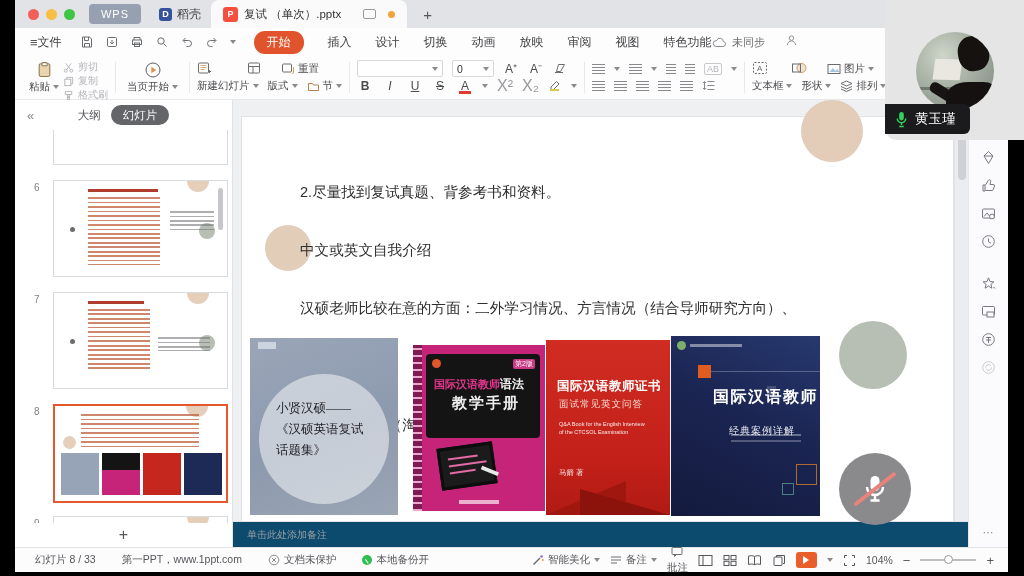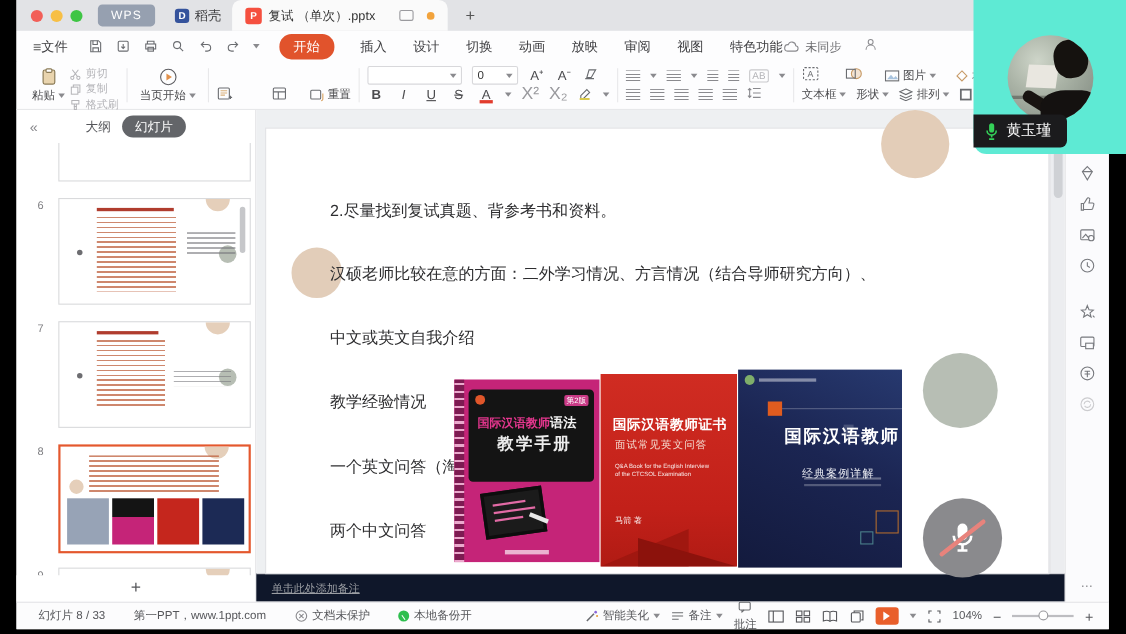--- a/index.html
+++ b/index.html
@@ -89,21 +89,21 @@
 
   
   .canvas-col { flex:1; display:flex; flex-direction:column; background:#eef0f2; position:relative;}
   .canvas { position:relative; flex:1; }
   .v-scroll { position:absolute; right:0; top:0; bottom:0; width:14px; background:#ecedf0; border-left:1px solid #e1e1e4;}
   .v-thumb { position:absolute; left:2.5px; top:10px; width:8px; height:70px; border-radius:4px; background:#cfd1d5; }
   .slide { position:absolute; left:9px; top:17px; right:15px; bottom:0; background:#fff; box-shadow:0 0 0 1px #e2e3e6; }
   .deco { position:absolute; border-radius:50%; }
   .slide-text { position:absolute; left:58px; top:27px; font-size:14.6px; line-height:19.4px; color:#2e2e30; white-space:pre; }
   .slide-line { height:19.4px; }
-  .notes-bar { height:26px; background:#0f172a; border-top:1px solid #e3e3e6; display:flex; align-items:center; font-size:10px; color:#9b9ea3; padding-left:14px;text-decoration:underline;}
+  .notes-bar { height:26px; background:#0c4a6e; border-top:1px solid #e3e3e6; display:flex; align-items:center; font-size:10px; color:#9b9ea3; padding-left:14px;}
 
   
   .book { position:absolute; overflow:hidden; }
   .book1 { left:8px; top:221px; width:148px; height:177px;
            background:linear-gradient(160deg,#9aa6b8,#8d99ad 55%,#9aa5b4); }
   .book1 .circle { position:absolute; left:9px; top:36px; width:130px; height:130px; border-radius:50%; background:rgba(255,255,255,.5); }
   .book1 .txt { position:absolute; left:26px; top:60px; font-family:"Liberation Serif", serif; font-size:12.5px; line-height:21px; color:#1f1f24; }
   .book1 .tag { position:absolute; left:8px; top:4px; width:18px; height:7px; background:#ccd4df; }
   .book2 { left:171px; top:228px; width:132px; height:166px; background:#c52478; }
   .spiral { position:absolute; left:0; top:0; bottom:0; width:9px;
@@ -158,21 +158,21 @@
   .st-right { margin-left:auto; display:flex; align-items:center; gap:10px; }
   .g-dot { width:10px; height:10px; border-radius:50%; background:#2fbf4f; position:relative;}
   .g-dot::after{ content:""; position:absolute; left:3.5px; top:2.5px; width:3px; height:5px; border-left:1.5px solid #fff; transform:rotate(-35deg);}
   .play-btn { width:21px; height:16px; background:#e95f2b; border-radius:3px; display:flex; align-items:center; justify-content:center;}
   .play-btn i { width:0; height:0; border-left:6px solid #fff; border-top:4px solid transparent; border-bottom:4px solid transparent;}
   .slider { width:56px; height:2px; background:#bdbdc1; position:relative; }
   .knob { position:absolute; left:24px; top:-4px; width:9px; height:9px; border-radius:50%; background:#fff; border:1px solid #9a9a9e;}
   .zoomsign { font-size:13px; color:#55565a; }
 
   
-  .vtile { position:absolute; left:885px; top:0; width:139px; height:140px; background:#5eead4; border-radius:0 0 0 12px; }
+  .vtile { position:absolute; left:885px; top:0; width:139px; height:140px; background:#e5e5e5; border-radius:0 0 0 12px; }
   .avatar { position:absolute; left:31px; top:32px; width:78px; height:78px; border-radius:50%; overflow:hidden;
             background:radial-gradient(circle at 35% 30%, #ced5c9, #aab3a6 40%, #939c91 70%, #7d8579); }
   .av-frame { position:absolute; left:0; right:0; bottom:20px; height:3px; background:rgba(60,60,55,.45); }
   .av-book { position:absolute; left:18px; top:27px; width:27px; height:21px; background:#e9e7e0; transform:rotate(8deg) skewY(-6deg); }
   .av-head { position:absolute; right:5px; top:4px; width:31px; height:35px; background:#15120f; border-radius:45%; transform:rotate(-10deg);}
   .av-body { position:absolute; right:-2px; bottom:-4px; width:50px; height:32px; background:#141110; border-radius:45% 25% 0 0; }
   .av-arm { position:absolute; left:12px; bottom:10px; width:36px; height:11px; background:#181411; transform:rotate(32deg); border-radius:5px;}
   .vname { position:absolute; left:0; bottom:6px; height:30px; background:#1b1b1d; border-radius:0 6px 6px 0;
            display:flex; align-items:center; gap:7px; padding:0 14px 0 10px; }
   .vname span { color:#fff; font-size:13.5px; }
@@ -327,20 +327,37 @@
               <path d="M1.5 5.5h11M6 5.5V12" stroke="#6a6c70"></path>
             </svg></span>
         <span class="lab-inline" style="margin-left:10px;">
           <svg width="14" height="13" viewBox="0 0 14 13">
               <rect x="1.5" y="2" width="9" height="8" rx="1" fill="none" stroke="#6a6c70"></rect>
               <path d="M12.5 5v5a1.5 1.5 0 0 1-1.5 1.5" fill="none" stroke="#d9a15e"></path>
             </svg>
           <span>重置</span>
         </span>
       </div>
+      <div class="tb-r">
+        <span class="lab-inline">
+            <span>新建幻灯片</span>
+            <span class="caret"></span>
+          </span>
+        <span class="lab-inline">
+            <span>版式</span>
+            <span class="caret"></span>
+          </span>
+        <span class="lab-inline">
+          <svg width="13" height="11" viewBox="0 0 13 11">
+              <path d="M1.5 2.5h4l1 1.5h5v5.5h-10z" fill="none" stroke="#b5814f"></path>
+            </svg>
+          <span>节</span>
+            <span class="caret"></span>
+        </span>
+      </div>
     </div>
     <div class="sep"></div>
     <div class="tb-grid">
       <div class="tb-r">
         <span class="fontbox">
             <span class="caret"></span>
           </span>
         <span class="sizebox">
             <span>0</span>
             <span class="caret"></span>
@@ -506,31 +523,40 @@
 
     <div class="canvas-col">
       <div class="canvas">
         <div class="slide">
           <div class="deco" style="left:23px;top:108px;width:46px;height:46px;background:#e2cdb9;"></div>
           <div class="deco" style="left:559px;top:-17px;width:62px;height:62px;background:#e3cdb8;"></div>
           <div class="deco" style="left:597px;top:204px;width:68px;height:68px;background:#b7beb4;"></div>
 
           <div class="slide-text">
             <div class="slide-line">2.尽量找到复试真题、背参考书和资料。</div>
+            <div class="slide-line">中文或英文自我介绍</div>
             <div class="slide-line">汉硕老师比较在意的方面：二外学习情况、方言情况（结合导师研究方向）、</div>
-            <div class="slide-line">中文或英文自我介绍</div>
             <div class="slide-line">教学经验情况</div>
             <div class="slide-line">一个英文问答（淘宝外教）</div>
             <div class="slide-line">两个中文问答</div>
             
             
             
             
           </div>
 
+          <div class="book book1">
+            <div class="tag"></div>
+            <div class="circle"></div>
+            <div class="txt">
+              <div>小贤汉硕——</div>
+              <div>《汉硕英语复试</div>
+              <div>话题集》</div>
+            </div>
+          </div>
 
           <div class="book book2">
             <div class="spiral"></div>
             <div class="panel">
               <div class="blogo"></div>
               <div class="edition">第2版</div>
               <div class="t1"><span>国际汉语教师</span><b>语法</b></div>
               <div class="t2">教学手册</div>
             </div>
             <div class="board">

